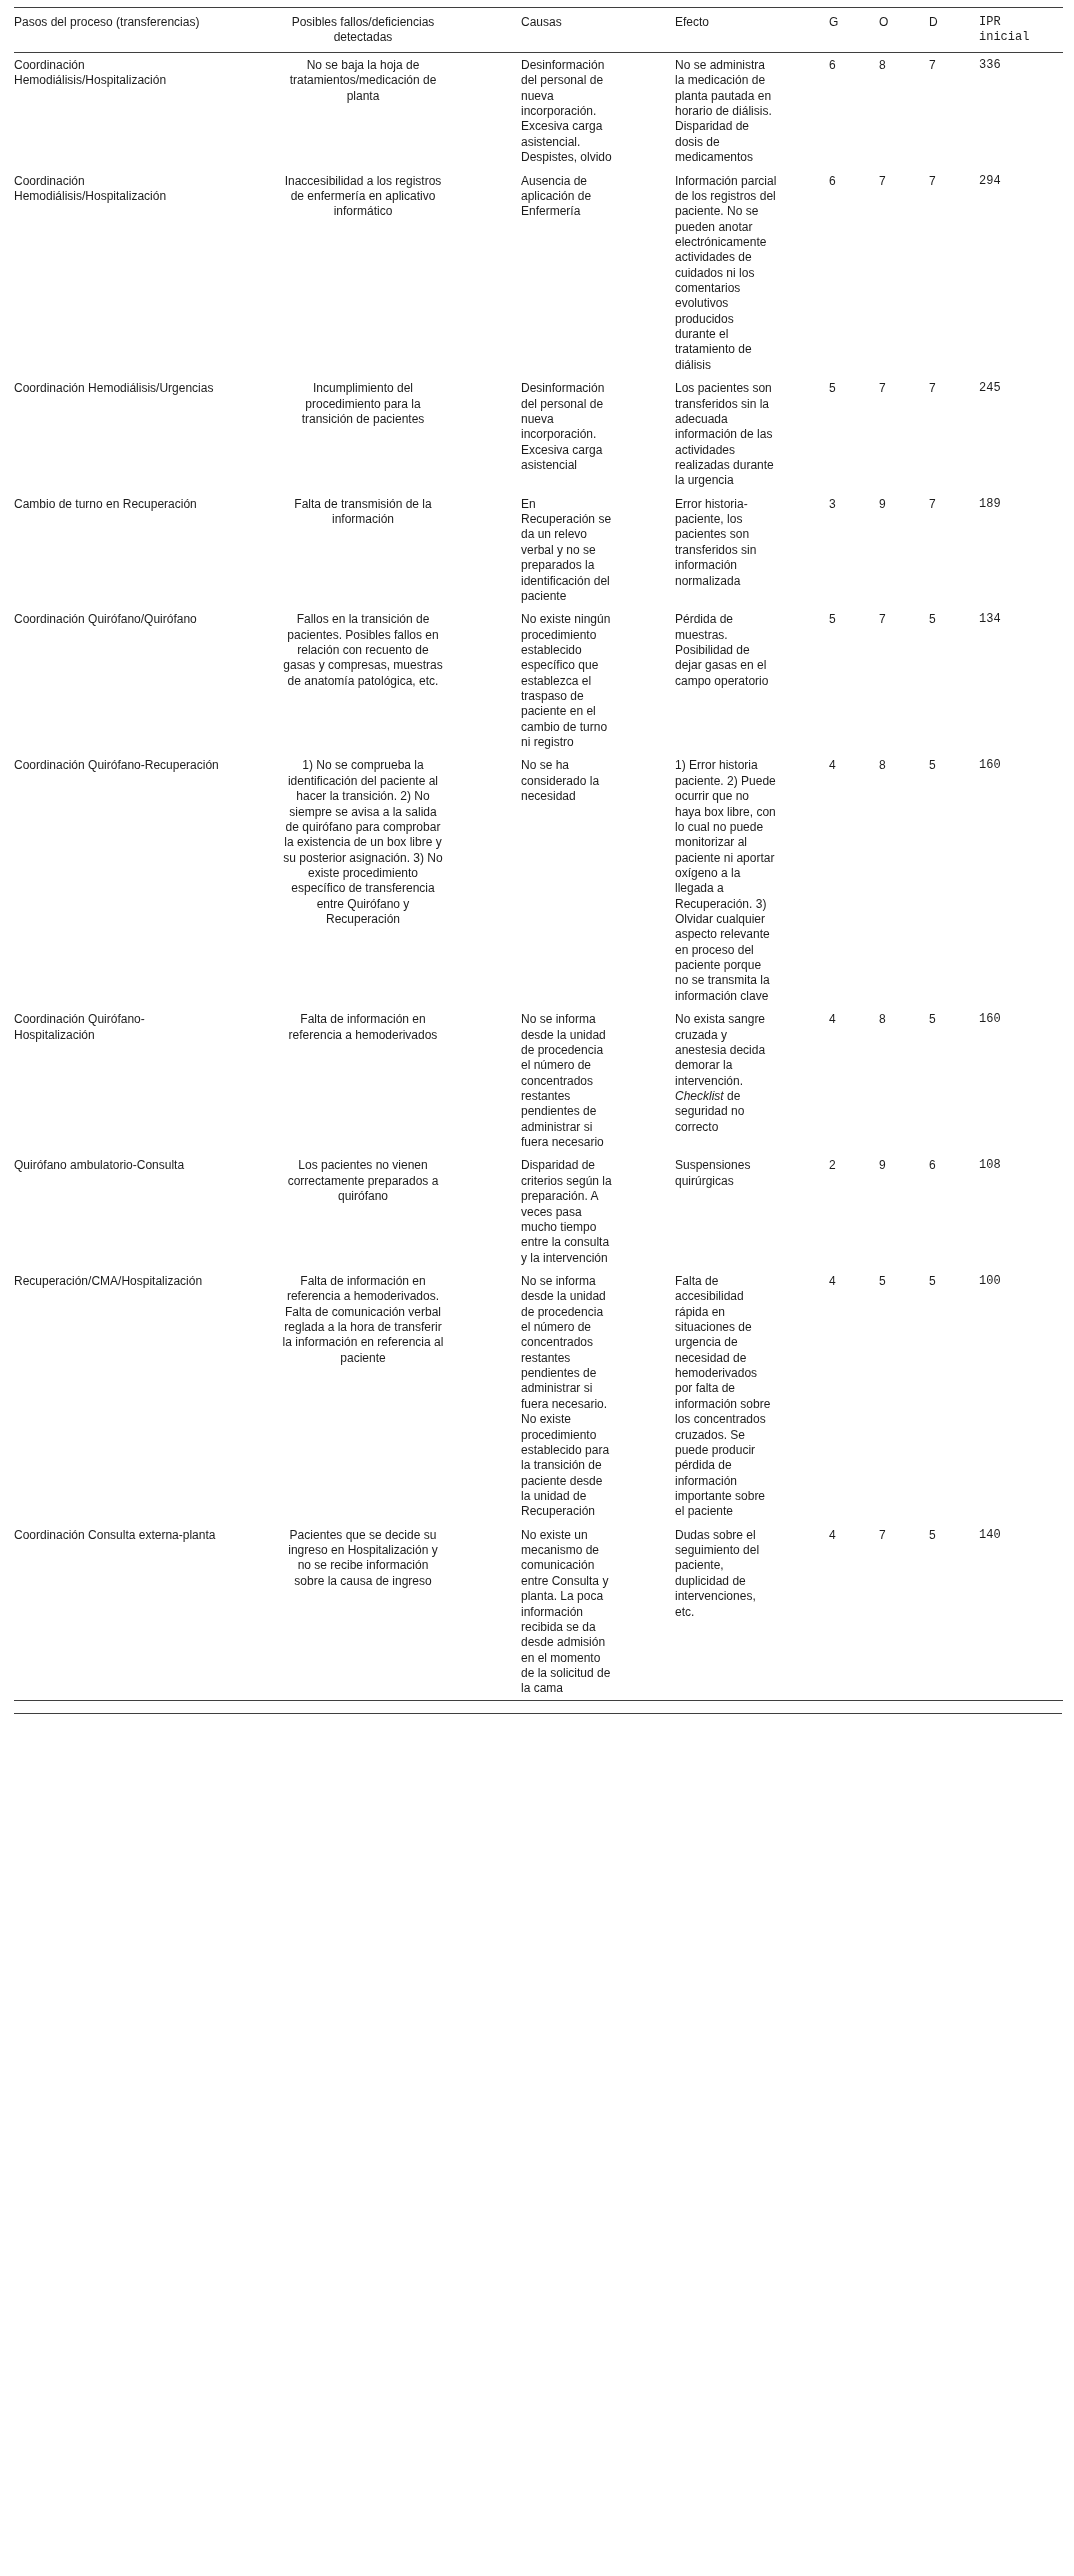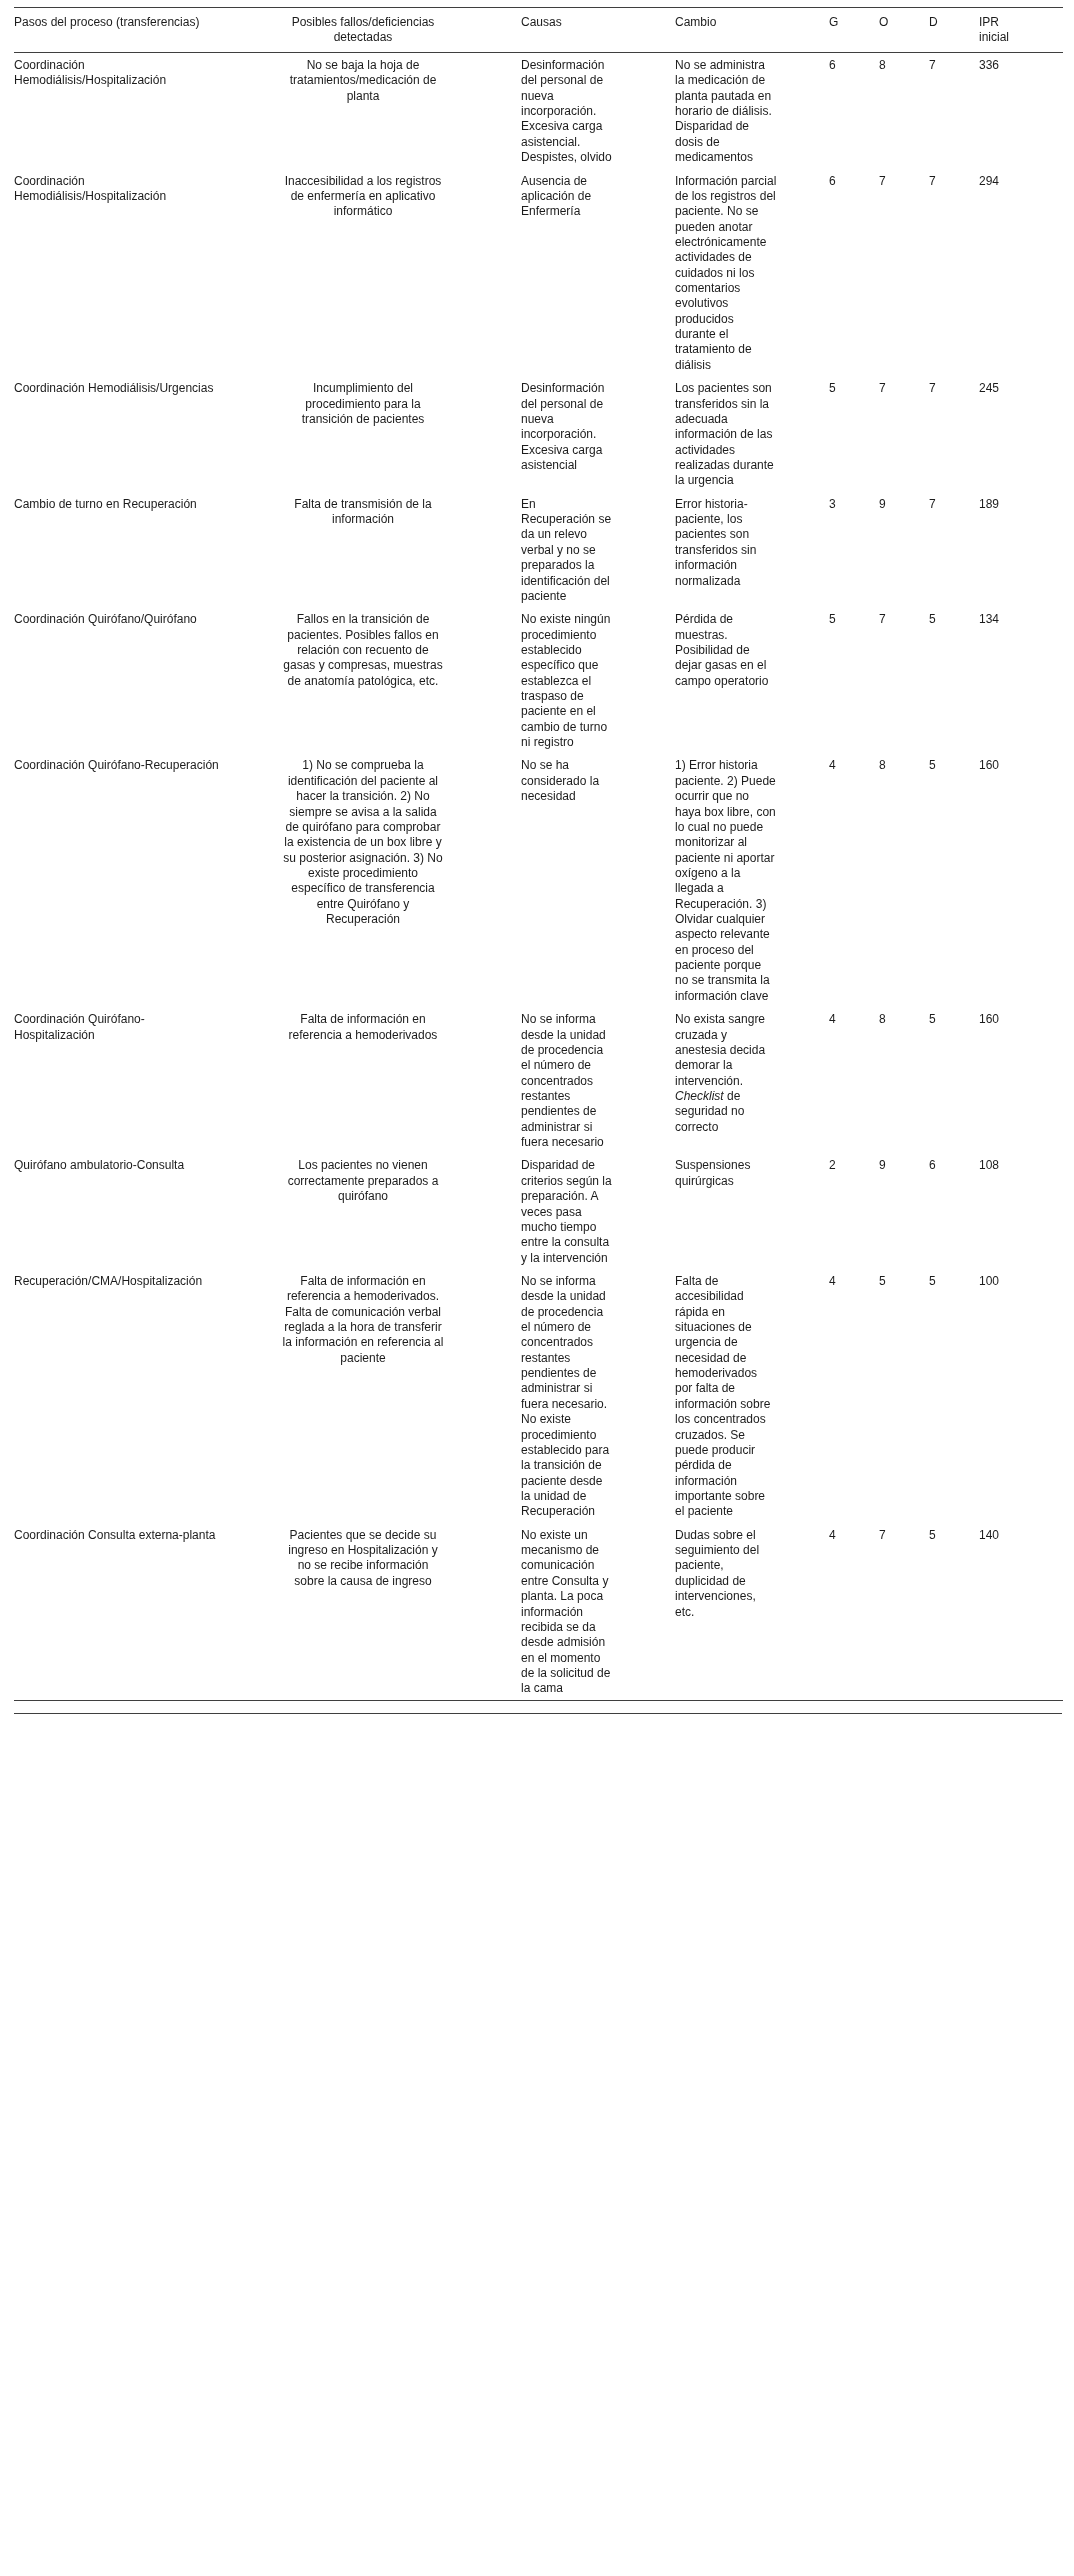--- a/index.html
+++ b/index.html
@@ -41,40 +41,40 @@
     padding-top: 5px;
     padding-bottom: 3px;
     padding-left: 0;
   }
   
   .col-pasos  { width: 267px; padding-right: 58px; }
   .col-fallos { width: 240px; padding-right: 76px; text-align: center; }
   .col-causas { width: 154px; padding-right: 62px; }
   .col-efecto { width: 154px; padding-right: 52px; }
   .col-g, .col-o, .col-d { width: 50px; padding-right: 30px; }
-  .col-ipr    { width: 84px; padding-right: 36px; }
+  .col-ipr    { width: 84px; padding-right: 36px; font-family: Liberation Mono, monospace; }
   em { font-style: italic; }
   .bottom-rule {
     width: 1048px;
     border-top: 1px solid #3f3f3f;
     margin-top: 12px;
     height: 0;
   }
 </style>
 </head>
 <body>
 
 <div class="page">
   <table class="fmea">
     <thead>
       <tr>
           <th class="col-pasos">Pasos del proceso (transferencias)</th>
           <th class="col-fallos">Posibles fallos/deficiencias detectadas</th>
           <th class="col-causas">Causas</th>
-          <th class="col-efecto">Cambio</th>
+          <th class="col-efecto">Efecto</th>
           <th class="col-g">G</th>
           <th class="col-o">O</th>
           <th class="col-d">D</th>
           <th class="col-ipr">IPR inicial</th>
         </tr>
     </thead>
     <tbody>
         <tr>
           <td class="col-pasos">Coordinación Hemodiálisis/Hospitalización</td>
           <td class="col-fallos">No se baja la hoja de tratamientos/medicación de planta</td>

